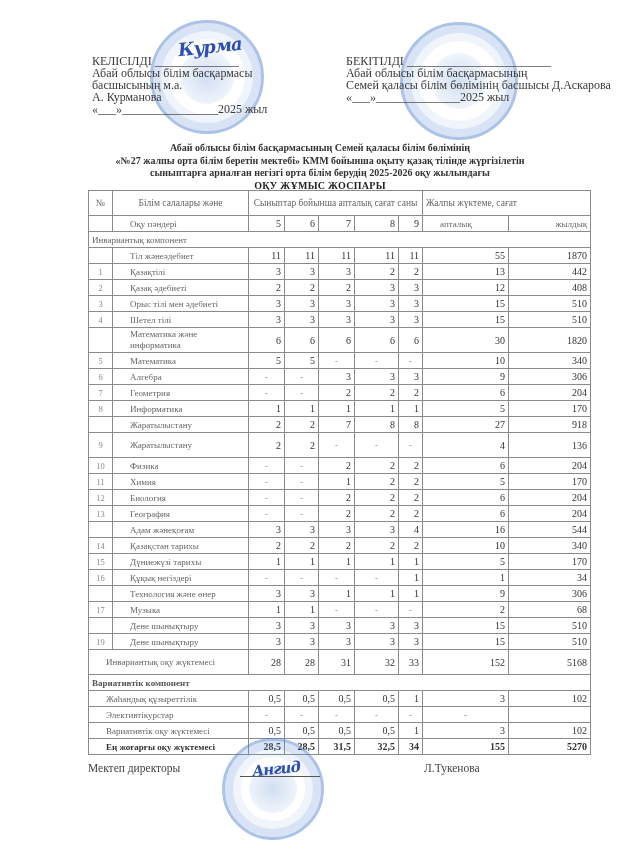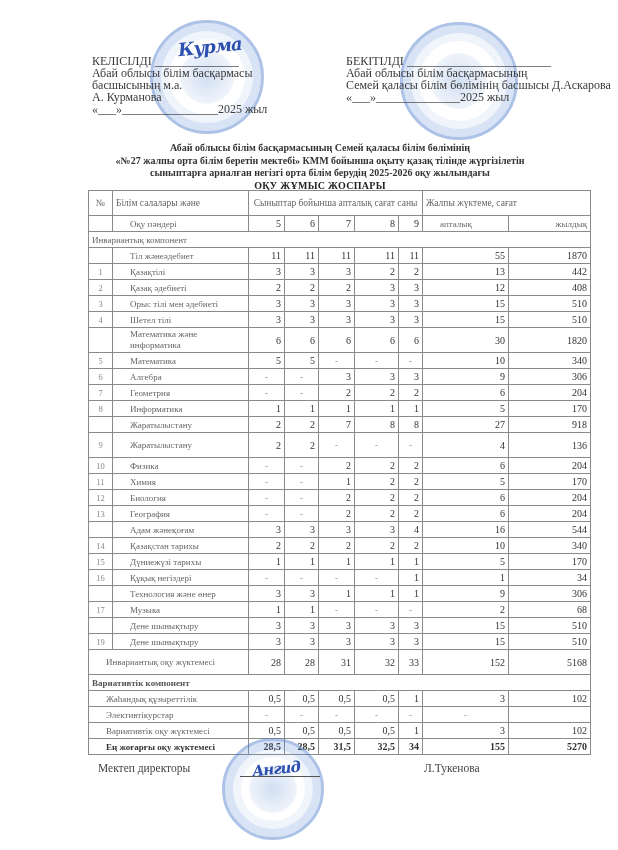--- a/index.html
+++ b/index.html
@@ -70,21 +70,21 @@
       <col style="width:34px">
       <col style="width:36px">
       <col style="width:44px">
       <col style="width:24px">
     <col style="width:86px">
       <col style="width:82px">
   </colgroup>
   <tbody id="tbody">
     <tr class="tall">
       <td class="hdr" rowspan="1">№</td>
-      <td class="hdr" style="text-align:left">Білім салалары және</td>
+      <td class="hdr" style="text-align:center">Білім салалары және</td>
       <td class="hdr" colspan="5">Сыныптар бойынша апталық сағат саны</td>
       <td class="hdr" colspan="2" style="text-align:left">Жалпы жүктеме, сағат</td>
     </tr>
     <tr>
       <td></td>
       <td class="name">Оқу пәндері</td>
       <td class="num">5</td>
       <td class="num">6</td>
       <td class="num">7</td>
       <td class="num">8</td>
@@ -412,15 +412,15 @@
         <td class="num">155</td>
         <td class="num">5270</td>
       </tr>
     </tbody>
 </table>
 
 <div class="stamp" style="left:222px; top:738px; width:96px; height:96px;">
     <div class="inner"></div>
   </div>
 <div class="sig" style="left:252px; top:760px; font-size:15px;">Ангид</div>
-<div class="footer" style="left:98px;font-family:Liberation Serif, serif;">Мектеп директоры</div>
+<div class="footer" style="left:88px;font-family:Liberation Serif, serif;">Мектеп директоры</div>
 <div class="abs" style="left:240px; top:776px; width:80px; border-bottom:1px solid #555;"></div>
 <div class="footer" style="left:424px;">Л.Тукенова</div>
 
 </body></html>

